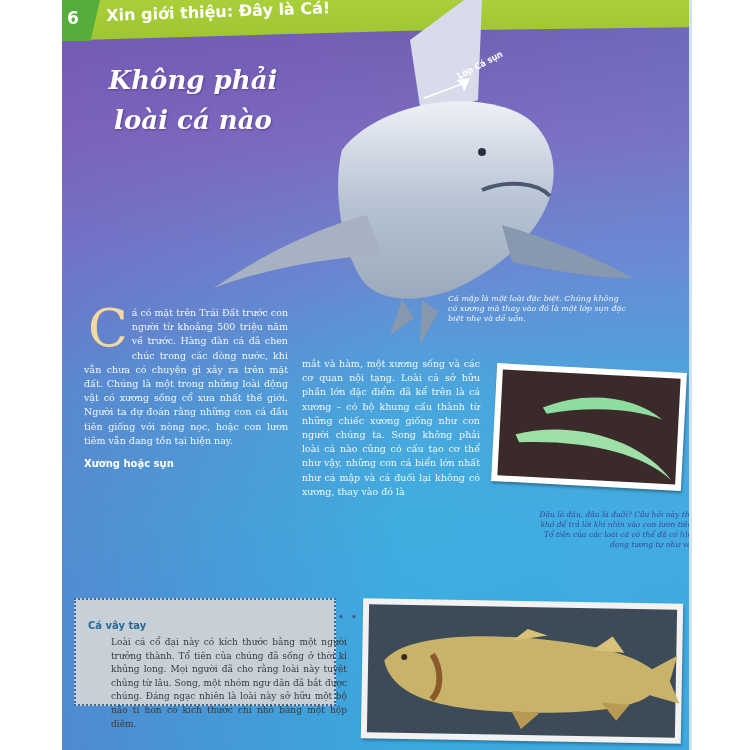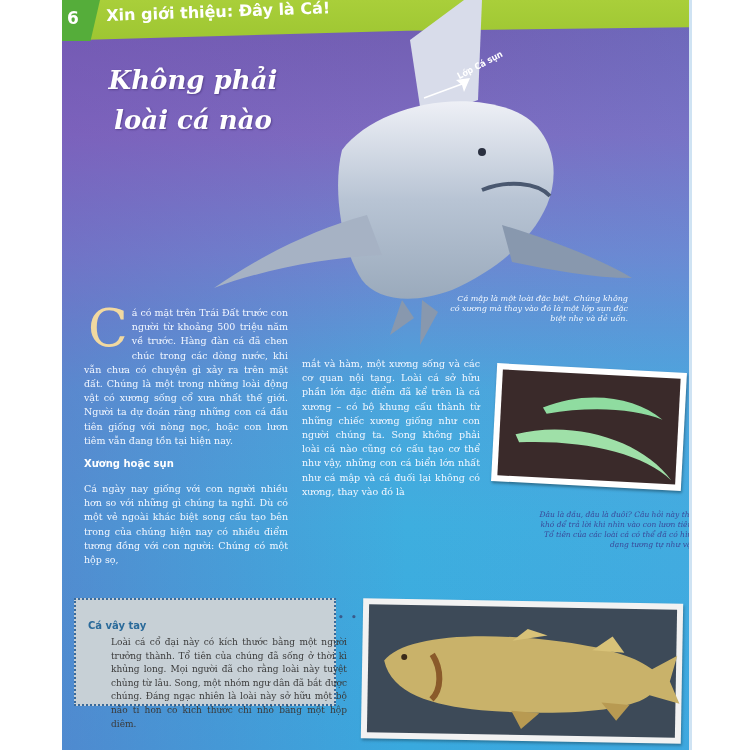--- a/index.html
+++ b/index.html
@@ -40,21 +40,20 @@
     .shark { position: absolute; left: 90px; top: 0; width: 480px; height: 360px; }
 
     .label-arrow { position: absolute; left: 360px; top: 72px; width: 60px; height: 30px; }
     .shark-label {
       position: absolute; left: 393px; top: 60px; color: #ffffff;
       font: bold 9px "DejaVu Sans Condensed", "DejaVu Sans", sans-serif; transform: rotate(-28deg); white-space: nowrap;
     }
     .shark-caption {
       position: absolute; left: 386px; top: 294px; width: 180px; color: #f0f6ff;
       font: italic 8px/10px "DejaVu Serif", serif;
-      text-align: right;
     }
 
     .body-text { color: #f2f7ff; font: 9.5px/14.2px "DejaVu Serif", serif; text-align: justify; }
     .col1 { position: absolute; left: 22px; top: 306px; width: 204px; }
     .dropcap {
       float: left; font: 52px/40px "DejaVu Serif", serif; color: #f2d9a0; margin: 2px 4px 0 4px; height: 42px;
     }
     .subhead { color: #ffffff; font: bold 10px "DejaVu Sans", sans-serif; margin: 10px 0 13px 0; }
     .col2 { position: absolute; left: 240px; top: 357px; width: 178px; }
     .col2 .wide { width: 205px; }
@@ -130,21 +129,20 @@
     <line x1="2" y1="26" x2="40" y2="12" stroke="#ffffff" stroke-width="1.5"></line>
     <path d="M34 8 L48 6 L42 20 L40 13 Z" fill="#ffffff"></path>
   </svg>
   <div class="shark-label">Lớp Cá sụn</div>
   <div class="shark-caption">Cá mập là một loài đặc biệt. Chúng không có xương mà thay vào đó là một lớp sụn đặc biệt nhẹ và dẻ uốn.</div>
 
   <div class="col1 body-text">
     <span class="dropcap">C</span>
     <span>á có mặt trên Trái Đất trước con người từ khoảng 500 triệu năm về trước. Hàng đàn cá đã chen chúc trong các dòng nước, khi vẫn chưa có chuyện gì xảy ra trên mặt đất. Chúng là một trong những loài động vật có xương sống cổ xưa nhất thế giới. Người ta dự đoán rằng những con cá đầu tiên giống với nòng nọc, hoặc con lươn tiêm vẫn đang tồn tại hiện nay.</span>
     <div class="subhead">Xương hoặc sụn</div>
-    <div>Cá ngày nay giống với con người nhiều hơn so với những gì chúng ta nghĩ. Dù có một vẻ ngoài khác biệt song cấu tạo bên trong của chúng hiện nay có nhiều điểm tương đồng với con người: Chúng có một hộp sọ,</div>
   </div>
 
   <div class="col2 body-text">
     <div>mắt và hàm, một xương sống và các cơ quan nội tạng. Loài cá sở hữu phần lớn đặc điểm đã kể trên là cá xương – có bộ khung cấu thành từ những chiếc xương giống như con người chúng ta. Song không phải loài cá nào cũng có cấu tạo cơ thể như vậy, những con cá biển lớn nhất như cá mập và cá đuối lại không có xương, thay vào đó là</div>
   </div>
 
   <div class="photo-sharks">
     <div class="inner"></div>
     <svg width="190" height="118" viewBox="0 0 190 118">
       <path d="M48 42 C90 22 140 26 168 48 C140 38 95 38 52 48 Z" fill="#8fdca0"></path>

